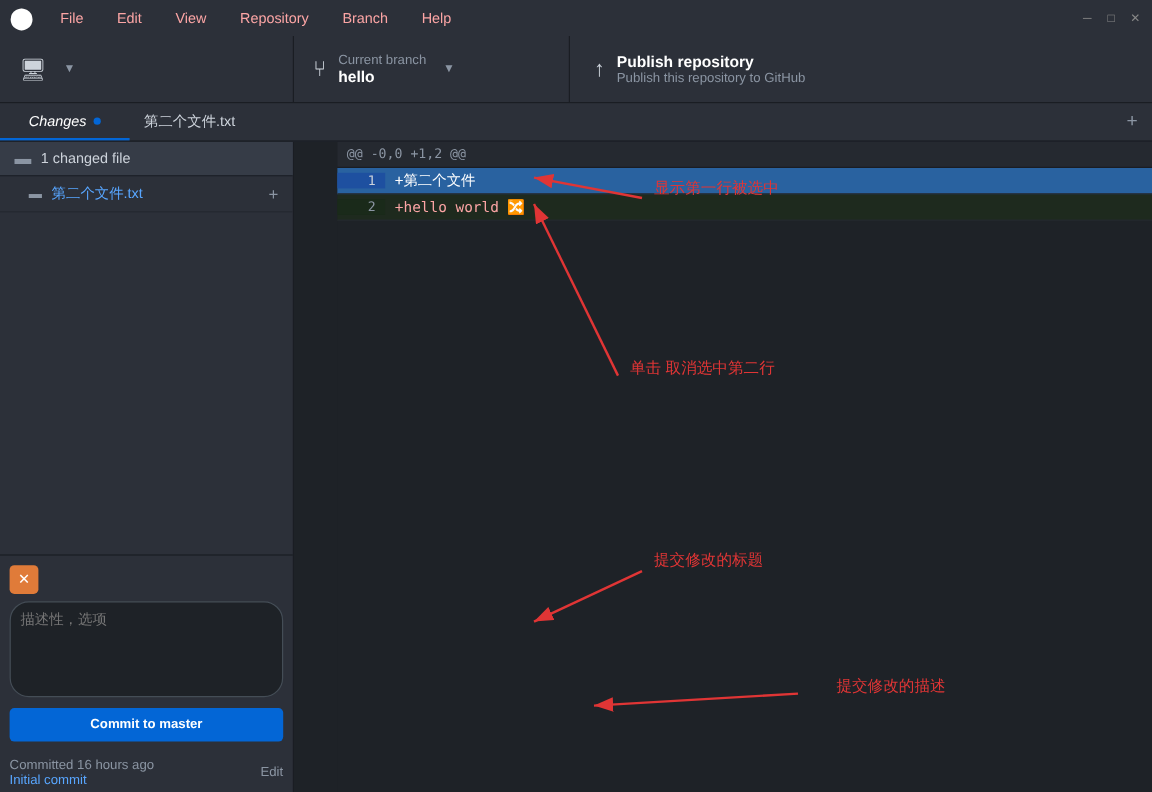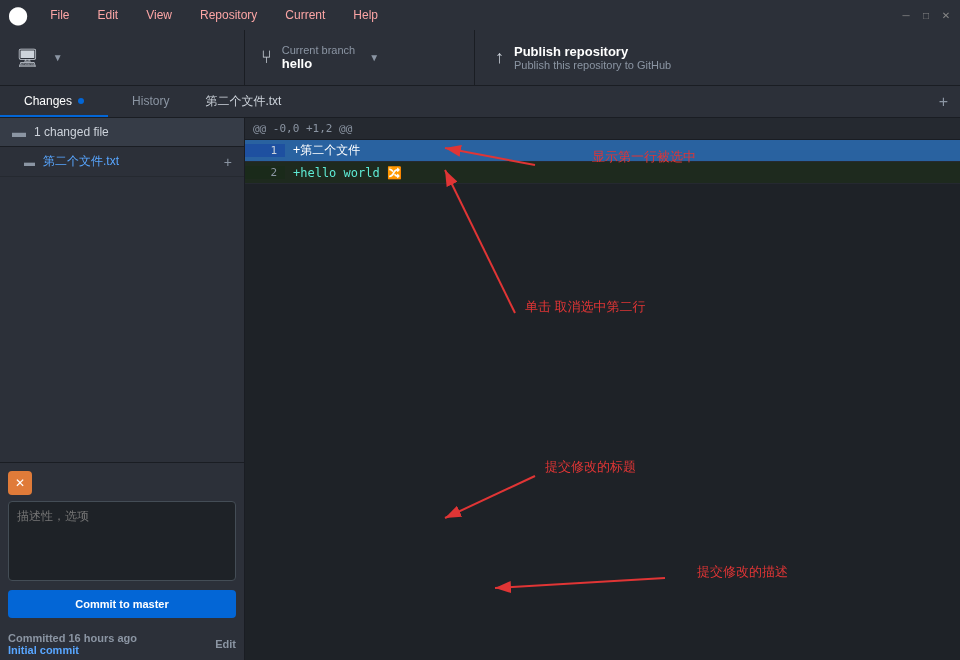--- a/index.html
+++ b/index.html
@@ -109,20 +109,21 @@
       align-items: center;
       cursor: pointer;
       font-size: 12px;
       color: #8b95a3;
       border-bottom: 2px solid transparent;
       position: relative;
     }
     .tab.active {
       color: #fff;
       border-bottom: 2px solid #0366d6;
+      font-style: italic;
     }
     .tab .dot {
       width: 6px; height: 6px;
       background: #0366d6;
       border-radius: 50%;
       margin-left: 6px;
     }
     .tab-add-btn {
       margin-left: auto;
       display: flex;
@@ -227,21 +228,21 @@
       border-radius: 4px;
       outline: none;
     }
     .commit-desc-input {
       width: 100%;
       background: #1e2227;
       border: 1px solid #444d56;
       color: #8b95a3;
       padding: 6px 8px;
       font-size: 12px;
-      border-radius: 4px;
+      border-radius: 16px;
       resize: none;
       height: 80px;
       outline: none;
       margin-bottom: 6px;
     }
     .commit-btn {
       width: 100%;
       background: #0366d6;
       color: #fff;
       border: none;
@@ -251,21 +252,20 @@
       font-weight: 600;
       cursor: pointer;
     }
     .commit-footer {
       display: flex;
       align-items: center;
       justify-content: space-between;
       padding: 6px 8px 4px;
       font-size: 11px;
       color: #8b95a3;
-      font-weight: bold;
     }
     .commit-footer .initial-commit {
       color: #58a6ff;
       cursor: pointer;
     }
     .undo-btn {
       color: #8b95a3;
       cursor: pointer;
       font-size: 11px;
     }
@@ -314,29 +314,30 @@
       color: #8b95a3;
     }
     .diff-content {
       padding-left: 8px;
       color: #cdd3db;
     }
     .diff-row.selected .diff-content {
       color: #fff;
     }
     .diff-row.unselected .diff-content {
-      color: #5eead4;
+      color: #fca5a5;
     }
 
     
     .right-panel {
       position: relative;
       flex: 1;
       display: flex;
       flex-direction: column;
+      padding-left: 36px;
     }
     .annotations {
       position: absolute;
       top: 0; left: 0; right: 0; bottom: 0;
       pointer-events: none;
     }
     .annotation {
       position: absolute;
       color: #e03535;
       font-size: 13px;
@@ -356,21 +357,21 @@
   </style>
 </head>
 <body>
 
 <div class="menu-bar">
   <span class="github-logo">⬤</span>
   <span class="menu-item">File</span>
   <span class="menu-item">Edit</span>
   <span class="menu-item">View</span>
   <span class="menu-item">Repository</span>
-  <span class="menu-item">Current</span>
+  <span class="menu-item">Branch</span>
   <span class="menu-item">Help</span>
   <div class="window-controls">
     <span class="win-btn">─</span>
     <span class="win-btn">□</span>
     <span class="win-btn">✕</span>
   </div>
 </div>
 
 <div class="toolbar">
   <div class="toolbar-section" style="min-width:245px;">
@@ -391,23 +392,20 @@
       <div class="pub-title">Publish repository</div>
       <div class="pub-sub">Publish this repository to GitHub</div>
     </div>
   </div>
 </div>
 
 <div class="tab-bar">
   <div class="tab active">
     <span>Changes</span>
     <span class="dot"></span>
-  </div>
-  <div class="tab">
-    <span>History</span>
   </div>
   <div class="tab-filename">
     <span>第二个文件.txt</span>
   </div>
   <div class="tab-add-btn">
     <span>+</span>
   </div>
 </div>
 
 <div class="main-content">
@@ -467,21 +465,21 @@
 
         <line x1="290" y1="47" x2="200" y2="30" stroke="#e03535" stroke-width="2" marker-end="url(#arrowhead)"></line>
 
         <line x1="270" y1="195" x2="200" y2="52" stroke="#e03535" stroke-width="2" marker-end="url(#arrowhead)"></line>
 
         <line x1="290" y1="358" x2="200" y2="400" stroke="#e03535" stroke-width="2" marker-end="url(#arrowhead)"></line>
 
         <line x1="420" y1="460" x2="250" y2="470" stroke="#e03535" stroke-width="2" marker-end="url(#arrowhead)"></line>
       </svg>
 
-      <div class="annotation" style="top: 30px; left: 300px; margin-left: 47px;">
+      <div class="annotation" style="top: 30px; left: 300px;">
         <span>显示第一行被选中</span>
       </div>
       <div class="annotation" style="top: 180px; left: 280px;">
         <span>单击  取消选中第二行</span>
       </div>
       <div class="annotation" style="top: 340px; left: 300px;">
         <span>提交修改的标题</span>
       </div>
       <div class="annotation" style="top: 445px; left: 452px;">
         <span>提交修改的描述</span>

